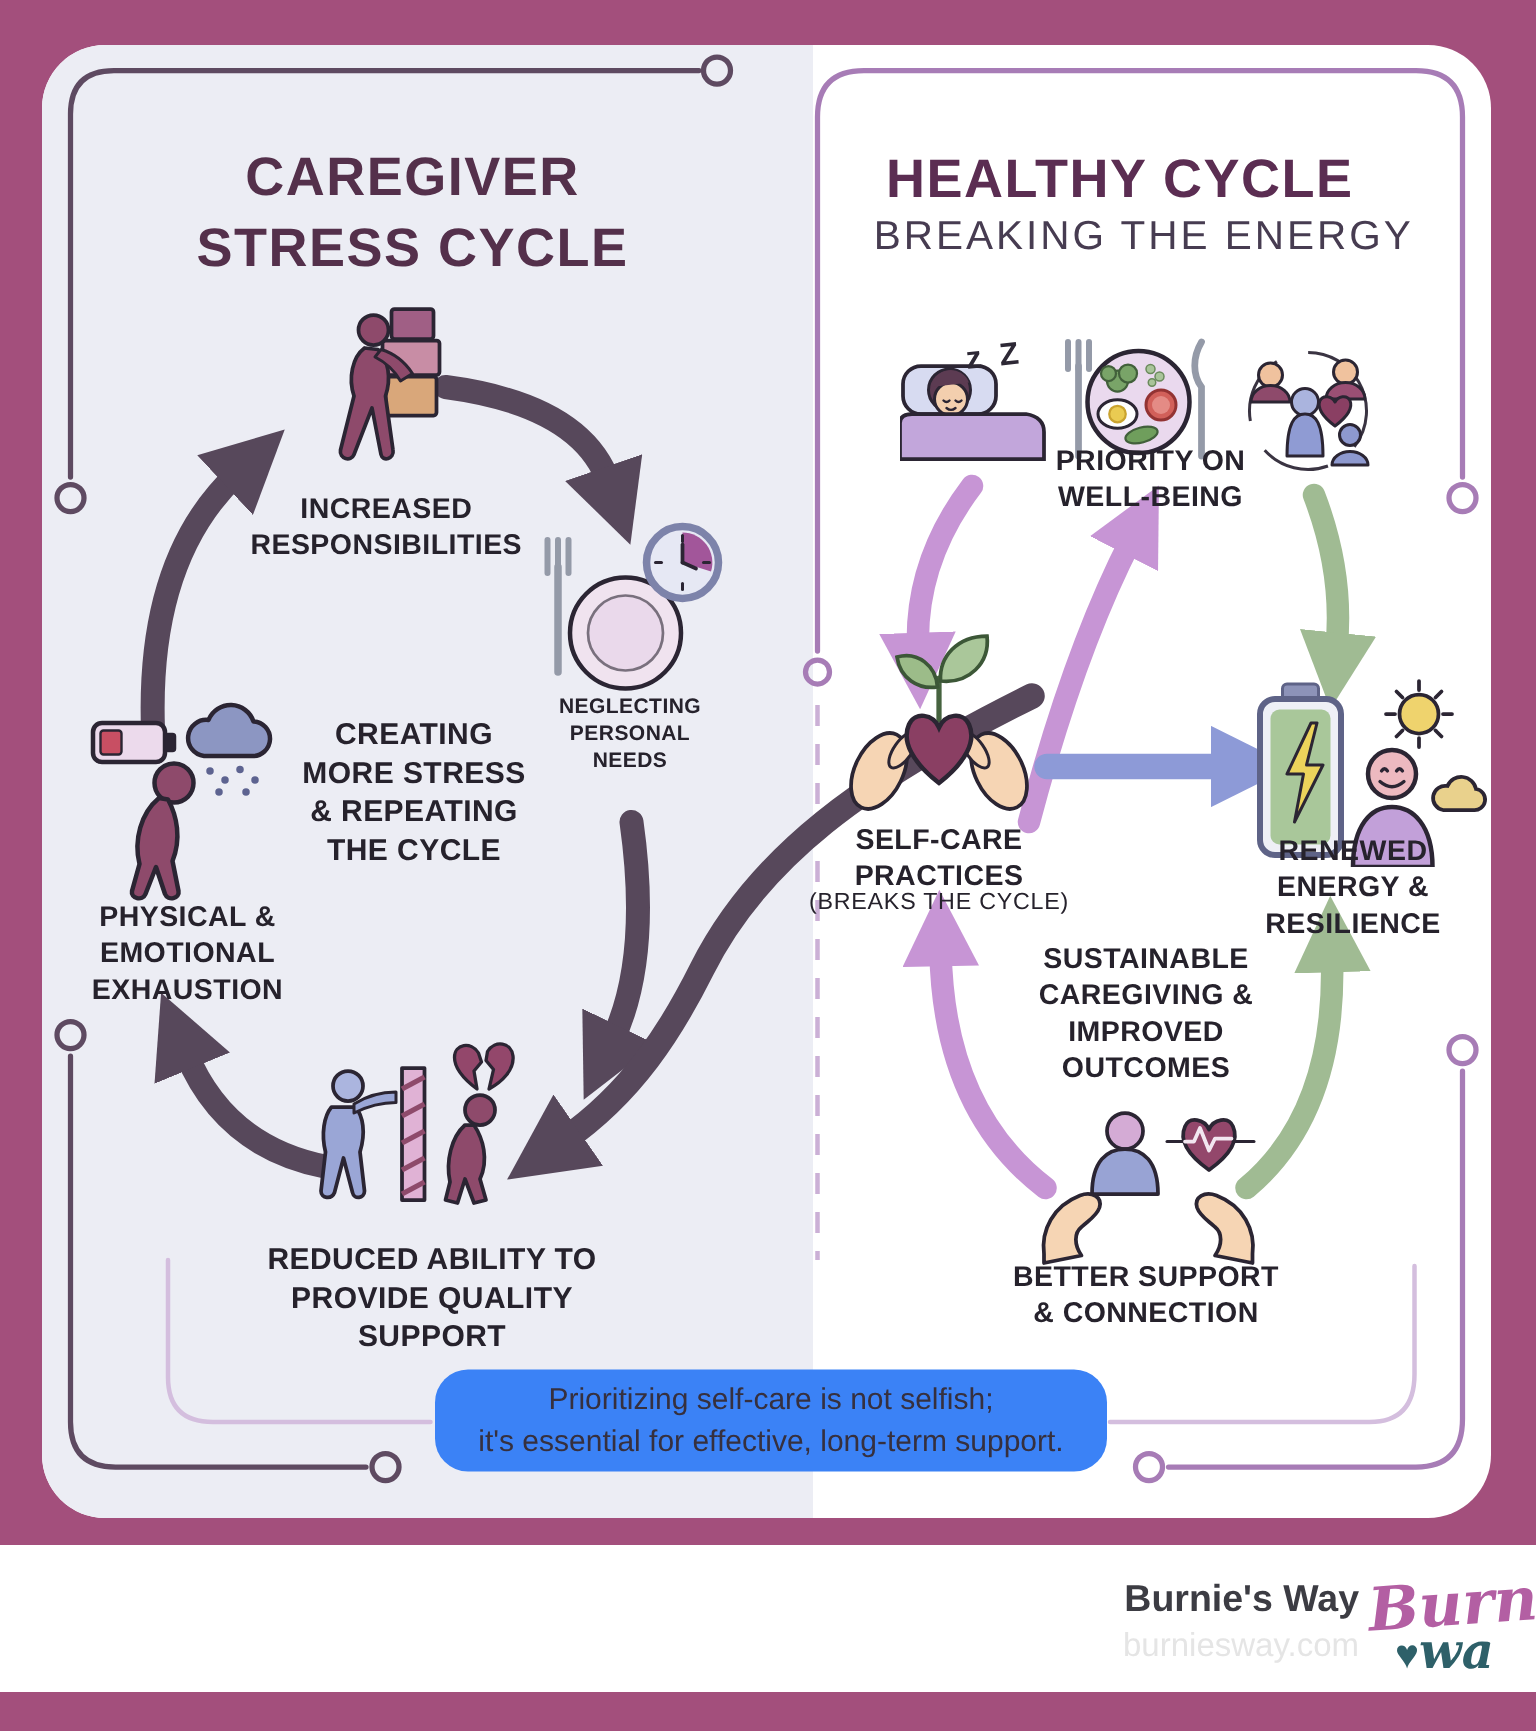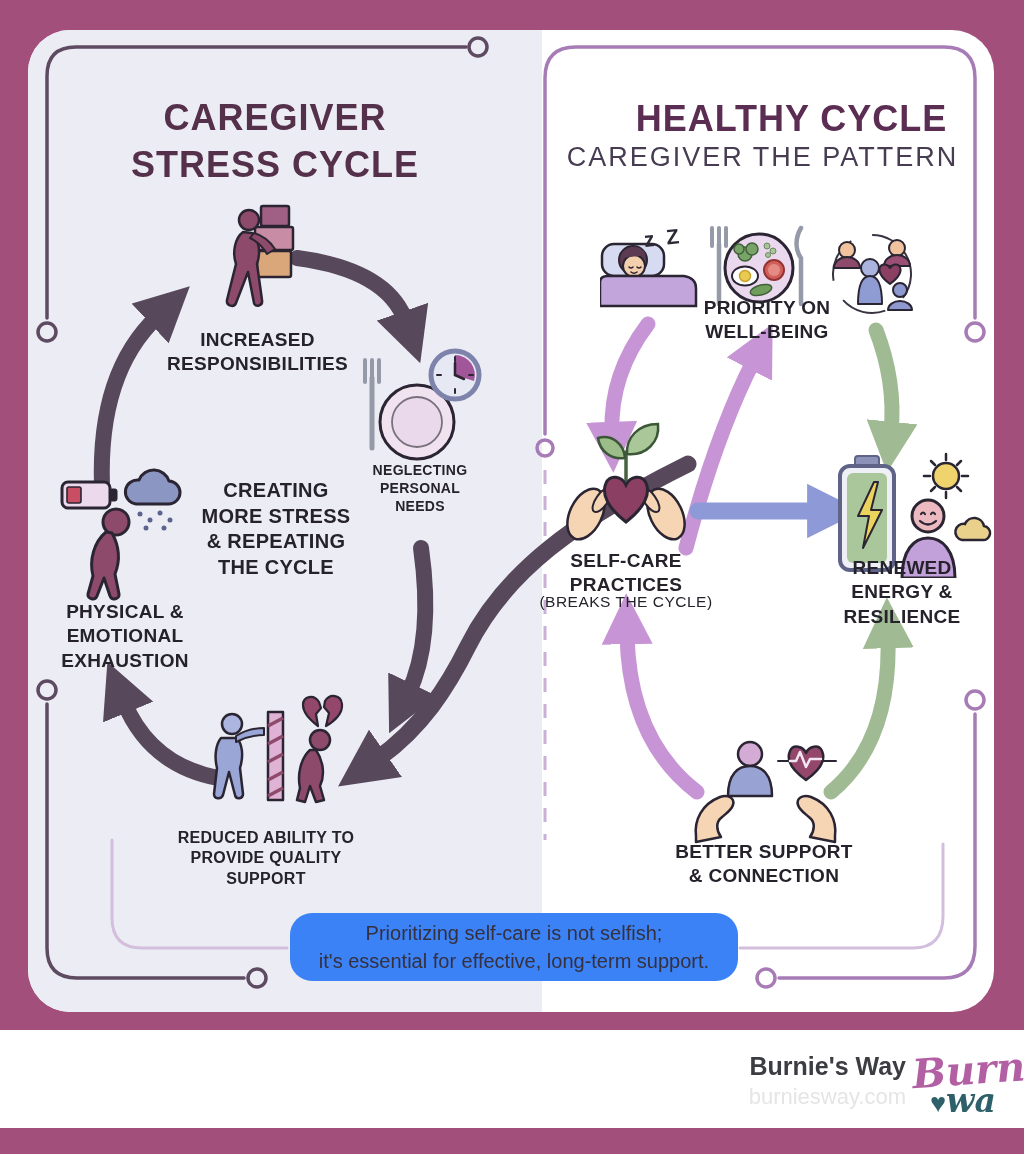--- a/index.html
+++ b/index.html
@@ -314,47 +314,51 @@
     <path d="M102 27 L108 27 L112 18 L118 33 L122 25 L133 25" stroke="#f2e6f0" stroke-width="2.5" fill="none" stroke-linecap="round" stroke-linejoin="round"></path>
     <g stroke="#2b2533" stroke-width="2.5" stroke-linejoin="round">
       <path d="M8 102 C6 86 14 70 32 63 C40 60 47 64 45 71 C43 77 37 80 33 84 C28 88 28 96 33 103 L8 108 Z" fill="#f6d5b4"></path>
       <path d="M147 102 C149 86 141 70 123 63 C115 60 108 64 110 71 C112 77 118 80 122 84 C127 88 127 96 122 103 L147 108 Z" fill="#f6d5b4"></path>
     </g>
   </svg>
 
   <div class="title-left" style="left:90px; top:95px; width:370px">CAREGIVER
 STRESS CYCLE</div>
 
-  <div class="title-right" style="left:584px; top:98px; width:415px">HEALTHY CYCLE</div>
-  <div class="subtitle-right" style="left:555px; top:142px; width:415px">CAREGIVER THE PATTERN</div>
+  <div class="title-right" style="left:539px; top:98px; width:415px">HEALTHY CYCLE</div>
+  <div class="subtitle-right" style="left:555px; top:142px; width:415px">BREAKING THE ENERGY</div>
 
   <div class="lbl" style="left:145px; top:328px; width:225px; font-size:19px">INCREASED
 RESPONSIBILITIES</div>
   <div class="lbl" style="left:345px; top:462px; width:150px; font-size:14px">NEGLECTING
 PERSONAL
 NEEDS</div>
   <div class="lbl" style="left:36px; top:600px; width:178px; font-size:19px">PHYSICAL &amp;
 EMOTIONAL
 EXHAUSTION</div>
   <div class="lbl" style="left:180px; top:478px; width:192px; font-size:20px">CREATING
 MORE STRESS
 &amp; REPEATING
 THE CYCLE</div>
-  <div class="lbl" style="left:141px; top:828px; width:250px; font-size:16px">REDUCED ABILITY TO
+  <div class="lbl" style="left:163px; top:828px; width:250px; font-size:20px">REDUCED ABILITY TO
 PROVIDE QUALITY
 SUPPORT</div>
 
   <div class="lbl" style="left:678px; top:296px; width:178px; font-size:19px">PRIORITY ON
 WELL-BEING</div>
   <div class="lbl" style="left:540px; top:549px; width:172px; font-size:19px">SELF-CARE
 PRACTICES</div>
   <div class="lbl" style="left:528px; top:592px; width:196px; font-size:15.5px; font-weight:500; letter-spacing:0.5px">(BREAKS THE CYCLE)</div>
   <div class="lbl" style="left:818px; top:556px; width:168px; font-size:19px">RENEWED
 ENERGY &amp;
 RESILIENCE</div>
+  <div class="lbl" style="left:670px; top:628px; width:188px; font-size:19px">SUSTAINABLE
+CAREGIVING &amp;
+IMPROVED
+OUTCOMES</div>
   <div class="lbl" style="left:663px; top:840px; width:202px; font-size:19px">BETTER SUPPORT
 &amp; CONNECTION</div>
 
   <div class="zz">z Z</div>
 
   <div class="note">Prioritizing self-care is not selfish;
 it's essential for effective, long-term support.</div>
 
   <div class="footer-band"></div>
   <div class="brand-block">

